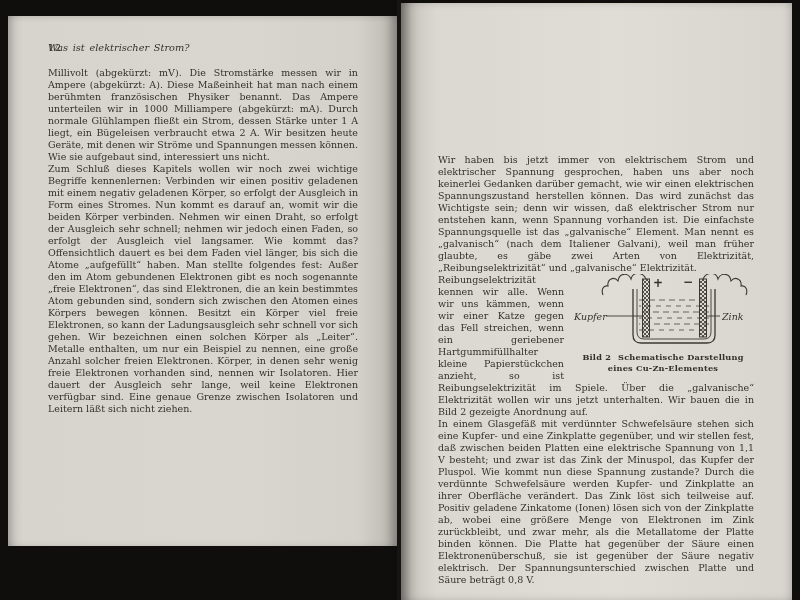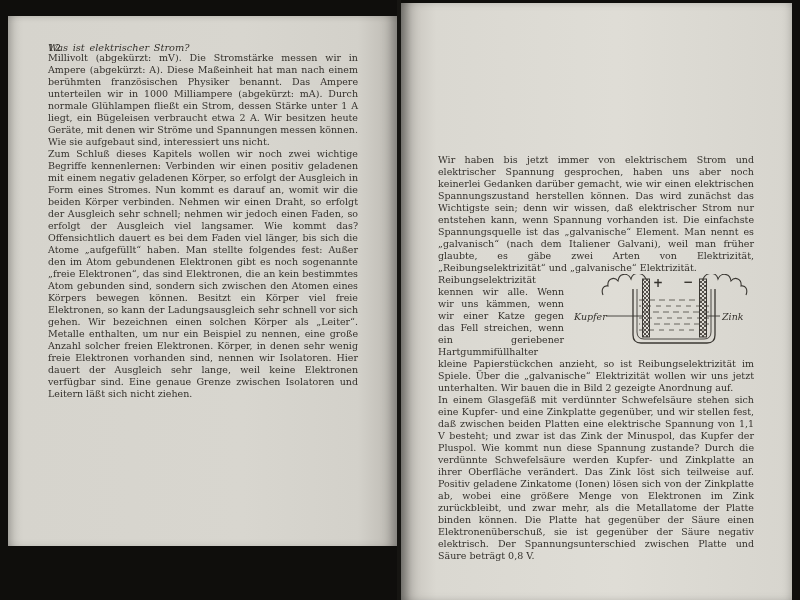--- a/index.html
+++ b/index.html
@@ -21,21 +21,21 @@
     background:linear-gradient(to right,#aaa7a0 0%, #c9c6bf 2.5%, #dad8d1 9%, #dfddd6 55%, #d7d5ce 100%);
     box-shadow: inset 12px 0 14px -7px rgba(0,0,0,.42), inset -6px 0 8px -5px rgba(0,0,0,.22);
   }
   #gutter {
     position:absolute; left:397px; top:0; width:4px; height:600px; background:#161512;
   }
   
   .lp-header { position:absolute; left:40px; top:26px; width:310px; height:16px; }
   .page-num { position:absolute; left:0; top:0; font-size:10px; letter-spacing:.5px; }
   .running-head { position:absolute; left:0; right:0; top:0; font-style:italic; font-size:9.8px; word-spacing:1.5px; }
-  .lp-body { position:absolute; left:40px; top:36px; width:310px; }
+  .lp-body { position:absolute; left:40px; top:51px; width:310px; }
   
   .chapter-title { position:absolute; left:30px; top:122px; width:330px; text-align:center; font-weight:bold; font-size:11px; letter-spacing:.2px; }
   .rp-body { position:absolute; left:37px; top:151px; width:316px; }
   
   .body-para {
     margin:0; font-size:9.5px; line-height:12px; text-align:justify;
     text-justify:inter-word;
   }
   
   .figure { float:right; width:182px; margin:0 0 3px 8px; }
@@ -91,19 +91,23 @@
           <path d="M130 5 C133 -2 143 -3 145 5 C148 -2 157 -1 158 7 C162 2 169 5 168 12 C173 11 175 16 173 21" fill="none" stroke="#3b3833" stroke-width="1.1"></path>
 
           <text x="80" y="13" font-size="12" font-weight="bold" fill="#33302b">+</text>
           <text x="110" y="12" font-size="12" font-weight="bold" fill="#33302b">−</text>
 
           <line x1="33" y1="42" x2="69" y2="42" stroke="#3b3833" stroke-width="0.9"></line>
           <line x1="134" y1="42" x2="147" y2="42" stroke="#3b3833" stroke-width="0.9"></line>
           <text x="1" y="45.5" font-size="9.5" font-style="italic" fill="#33302b">Kupfer</text>
           <text x="149" y="45.5" font-size="9.5" font-style="italic" fill="#33302b">Zink</text>
         </svg>
+        <div class="fig-caption">
+          <div><span class="cap-label">Bild 2</span><span>Schematische Darstellung</span></div>
+          <div>eines Cu-Zn-Elementes</div>
+        </div>
       </div>
       <p class="body-para">Reibungselektrizität kennen wir alle. Wenn wir uns kämmen, wenn wir einer Katze gegen das Fell streichen, wenn ein geriebener Hartgummifüllhalter kleine Papierstückchen anzieht, so ist Reibungselektrizität im Spiele. Über die „galvanische“ Elektrizität wollen wir uns jetzt unterhalten. Wir bauen die in Bild 2 gezeigte Anordnung auf.</p>
     </div>
 
     <p class="body-para clear-none">In einem Glasgefäß mit verdünnter Schwefelsäure stehen sich eine Kupfer- und eine Zinkplatte gegenüber, und wir stellen fest, daß zwischen beiden Platten eine elektrische Spannung von 1,1 V besteht; und zwar ist das Zink der Minuspol, das Kupfer der Pluspol. Wie kommt nun diese Spannung zustande? Durch die verdünnte Schwefelsäure werden Kupfer- und Zinkplatte an ihrer Oberfläche verändert. Das Zink löst sich teilweise auf. Positiv geladene Zinkatome (Ionen) lösen sich von der Zinkplatte ab, wobei eine größere Menge von Elektronen im Zink zurückbleibt, und zwar mehr, als die Metallatome der Platte binden können. Die Platte hat gegenüber der Säure einen Elektronenüberschuß, sie ist gegenüber der Säure negativ elektrisch. Der Spannungsunterschied zwischen Platte und Säure beträgt 0,8 V.</p>
   </div>
 </div>
 
 </body></html>

